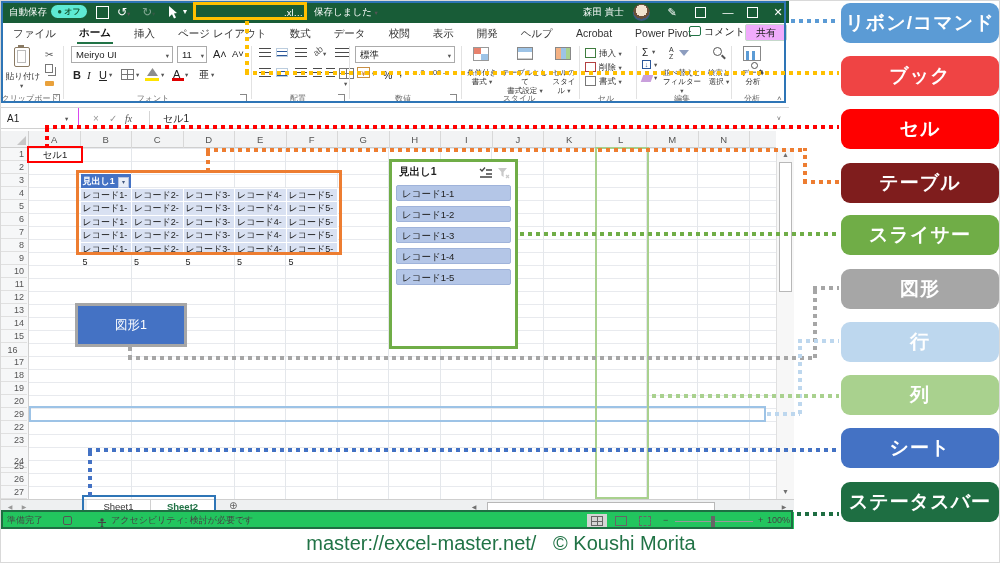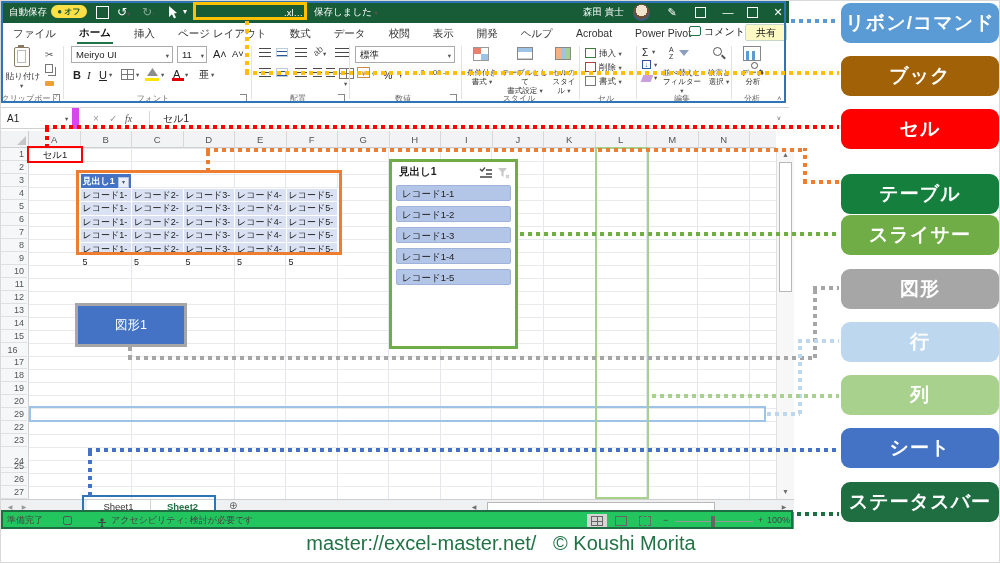--- a/index.html
+++ b/index.html
@@ -3,38 +3,38 @@
 <meta charset="utf-8">
 <style>
   html,body{margin:0;padding:0;background:#fff;}
   #stage{position:relative;width:1000px;height:563px;background:#fff;border:1px solid #d9d9d9;
     font-family:"Liberation Sans","DejaVu Sans",sans-serif;overflow:hidden;box-sizing:border-box;}
   .abs{position:absolute;box-sizing:border-box;}
   .nw{white-space:nowrap;overflow:hidden;}
   
   #titlebar{left:0;top:0;width:788px;height:22px;background:#185C37;color:#fff;}
   .tb-txt{font-size:9.5px;color:#fff;line-height:22px;}
-  #autosave-pill{left:50px;top:4px;width:36px;height:13px;background:#fde047;border-radius:7px;color:#185C37;
+  #autosave-pill{left:50px;top:4px;width:36px;height:13px;background:#5eead4;border-radius:7px;color:#185C37;
     font-size:8px;line-height:13px;text-align:center;font-weight:bold;}
   .qat-glyph{color:#fff;font-size:12px;line-height:22px;}
   .dim{opacity:.45;}
   #fname{right:4px;top:0px;font-size:9.5px;color:#fff;line-height:13px;}
   #search-box{left:372px;top:2px;width:206px;height:17px;background:#A9C7B5;border-radius:3px;color:#16281c;}
   .mag{width:7px;height:7px;border:1.5px solid #2a3f31;border-radius:50%;}
   .mag:after{content:"";position:absolute;width:4px;height:1.5px;background:#2a3f31;left:6px;top:7px;transform:rotate(45deg);}
   #avatar{left:632px;top:2.5px;width:17px;height:17px;border-radius:50%;background:radial-gradient(circle at 50% 38%,#f2e3cf 0 42%,#6b4f3a 43% 60%,#3d5a80 61%);}
   .winbtn{color:#fff;font-size:11px;line-height:22px;text-align:center;width:18px;}
   .sq{width:9px;height:9px;border:1.3px solid #fff;}
   
   #menurow{left:0;top:22px;width:788px;height:21px;background:#fff;}
   #menu-tabs{left:6px;top:0;display:flex;gap:19px;height:21px;align-items:center;padding-left:4px;}
   .mtab{font-size:10.5px;color:#333;padding:0 2px;line-height:19px;}
   .mtab.active{font-weight:bold;color:#111;border-bottom:2.5px solid #217346;}
   #comment-btn{left:688px;top:2px;font-size:10px;color:#222;}
-  #share-btn{left:744px;top:1px;width:42px;height:17px;border:1px solid #c5d8cb;border-radius:2px;font-size:10px;color:#222;text-align:center;line-height:16px;background:#fef9c3;}
+  #share-btn{left:744px;top:1px;width:42px;height:17px;border:1px solid #c5d8cb;border-radius:2px;font-size:10px;color:#222;text-align:center;line-height:16px;background:#f0abfc;}
   .bubble{width:10px;height:8px;border:1.3px solid #217346;border-radius:2px;display:inline-block;position:relative;top:1px;margin-right:3px;}
   
   #ribbon{left:0;top:43px;width:788px;height:61px;background:#fff;}
   .gsep{top:45px;width:1px;height:53px;background:#e2e2e2;}
   .glabel{top:92px;font-size:8px;color:#666;text-align:center;width:70px;margin-left:-35px;}
   .launcher{top:93px;width:7px;height:7px;border-left:1px solid #888;border-bottom:1px solid #888;transform:rotate(180deg);}
   .rb-ico-txt{font-size:8.5px;color:#333;text-align:center;}
   .dd{font-size:6.5px;color:#555;}
   .rbox{border:1px solid #ababab;background:#fff;font-size:9.5px;color:#222;line-height:15px;padding-left:4px;}
   .fmt-letter{font-size:11px;color:#222;line-height:16px;}
@@ -50,21 +50,21 @@
   .cf-ico div:nth-child(3){background:#fff;} .cf-ico div:nth-child(4){background:#9dc3e6;}
   .tbl-ico{width:16px;height:13px;border:1px solid #888;background:linear-gradient(#9dc3e6 0 4px,#fff 4px) ;box-shadow:inset 0 -1px #ccc;}
   .styl-ico{width:16px;height:13px;border:1px solid #888;background:linear-gradient(90deg,#f4b183 0 5px,#9dc3e6 5px 10px,#a9d18e 10px);}
   .cell-mini{width:11px;height:10px;border:1.3px solid;}
   .two-line{font-size:7.5px;color:#333;text-align:center;line-height:9px;}
   .funnel{width:0;height:0;border-left:5px solid transparent;border-right:5px solid transparent;border-top:6px solid #8d9dbf;}
   .lens{width:9px;height:9px;border:1.6px solid #555;border-radius:50%;position:relative;}
   .lens:after{content:"";position:absolute;left:7px;top:8px;width:5px;height:1.8px;background:#555;transform:rotate(45deg);}
   
   #fbar{left:0;top:106px;width:788px;height:22px;background:#fff;border-top:1px solid #d5d5d5;border-bottom:1px solid #d0d0d0;}
-  #namebox{left:0;top:0;width:78px;height:21px;border-right:7px solid #d946ef;font-size:10px;color:#222;line-height:21px;padding-left:6px;}
+  #namebox{left:0;top:0;width:78px;height:21px;border-right:1px solid #d946ef;font-size:10px;color:#222;line-height:21px;padding-left:6px;}
   .fbtn{font-size:10px;color:#999;line-height:21px;}
   
   #colheads{left:28px;top:130px;width:747px;height:17px;background:#f2f3f4;border-bottom:1px solid #cfcfcf;}
   #corner{left:0;top:130px;width:28px;height:17px;background:#f2f3f4;border-right:1px solid #cfcfcf;border-bottom:1px solid #cfcfcf;}
   #corner:after{content:"";position:absolute;right:2px;bottom:2px;border-left:9px solid transparent;border-bottom:9px solid #c6c6c6;}
   .colhead{top:0;height:17px;font-size:9.5px;color:#555;text-align:center;line-height:17px;border-right:1px solid #d8d8d8;}
   #rownums{left:0;top:147px;width:28px;height:351px;background:#f6f7f8;border-right:1px solid #cfcfcf;}
   .rownum{width:26px;font-size:9px;color:#555;text-align:right;padding-right:3px;border-bottom:1px solid #e0e0e0;height:13px;line-height:13px;left:0;}
   #cells{left:28px;top:147px;width:747px;height:351px;background:
     repeating-linear-gradient(90deg,transparent 0 50.5px,#e4e7eb 50.5px 51.5px),
@@ -464,23 +464,23 @@
       <div class="abs conn" style="left: 766px; top: 411px; width: 33px; height: 3.5px; background: repeating-linear-gradient(90deg, rgb(189, 215, 238) 0px, rgb(189, 215, 238) 4px, transparent 4px, transparent 8px);"></div>
       <div class="abs conn" style="left: 797px; top: 339px; width: 3.5px; height: 74px; background: repeating-linear-gradient(0deg, rgb(189, 215, 238) 0px, rgb(189, 215, 238) 4px, transparent 4px, transparent 8px);"></div>
       <div class="abs conn" style="left: 797px; top: 338px; width: 41px; height: 3.5px; background: repeating-linear-gradient(90deg, rgb(189, 215, 238) 0px, rgb(189, 215, 238) 4px, transparent 4px, transparent 8px);"></div>
       <div class="abs conn" style="left: 651px; top: 393px; width: 187px; height: 3.5px; background: repeating-linear-gradient(90deg, rgb(169, 209, 142) 0px, rgb(169, 209, 142) 4px, transparent 4px, transparent 8px);"></div>
       <div class="abs conn" style="left: 87px; top: 450px; width: 3.5px; height: 45px; background: repeating-linear-gradient(0deg, rgb(68, 114, 196) 0px, rgb(68, 114, 196) 4px, transparent 4px, transparent 8px);"></div>
       <div class="abs conn" style="left: 87px; top: 447px; width: 751px; height: 3.5px; background: repeating-linear-gradient(90deg, rgb(68, 114, 196) 0px, rgb(68, 114, 196) 4px, transparent 4px, transparent 8px);"></div>
       <div class="abs conn" style="left: 796px; top: 511px; width: 42px; height: 3.5px; background: repeating-linear-gradient(90deg, rgb(30, 110, 66) 0px, rgb(30, 110, 66) 4px, transparent 4px, transparent 8px);"></div>
     </div>
   <div id="labels">
       <div class="abs anno-label" style="top: 2px; background: rgb(91, 155, 213);">リボン/コマンド</div>
-      <div class="abs anno-label" style="top: 55px; background: #a16207;">ブック</div>
+      <div class="abs anno-label" style="top: 55px; background: #ef4444;">ブック</div>
       <div class="abs anno-label" style="top: 108px; background: rgb(255, 0, 0);">セル</div>
-      <div class="abs anno-label" style="top: 173px; background: #15803d; text-align: center;">テーブル</div>
+      <div class="abs anno-label" style="top: 162px; background: #7f1d1d; text-align: center;">テーブル</div>
       <div class="abs anno-label" style="top: 214px; background: rgb(112, 173, 71);">スライサー</div>
       <div class="abs anno-label" style="top: 268px; background: rgb(166, 166, 166);">図形</div>
       <div class="abs anno-label" style="top: 321px; background: rgb(189, 215, 238);">行</div>
       <div class="abs anno-label" style="top: 374px; background: rgb(169, 209, 142);">列</div>
       <div class="abs anno-label" style="top: 427px; background: rgb(68, 114, 196);">シート</div>
       <div class="abs anno-label" style="top: 481px; background: rgb(30, 110, 66);">ステータスバー</div>
     </div>
 
   <div id="caption" class="abs nw">
     <span>master://excel-master.net/</span>&nbsp;&nbsp;

